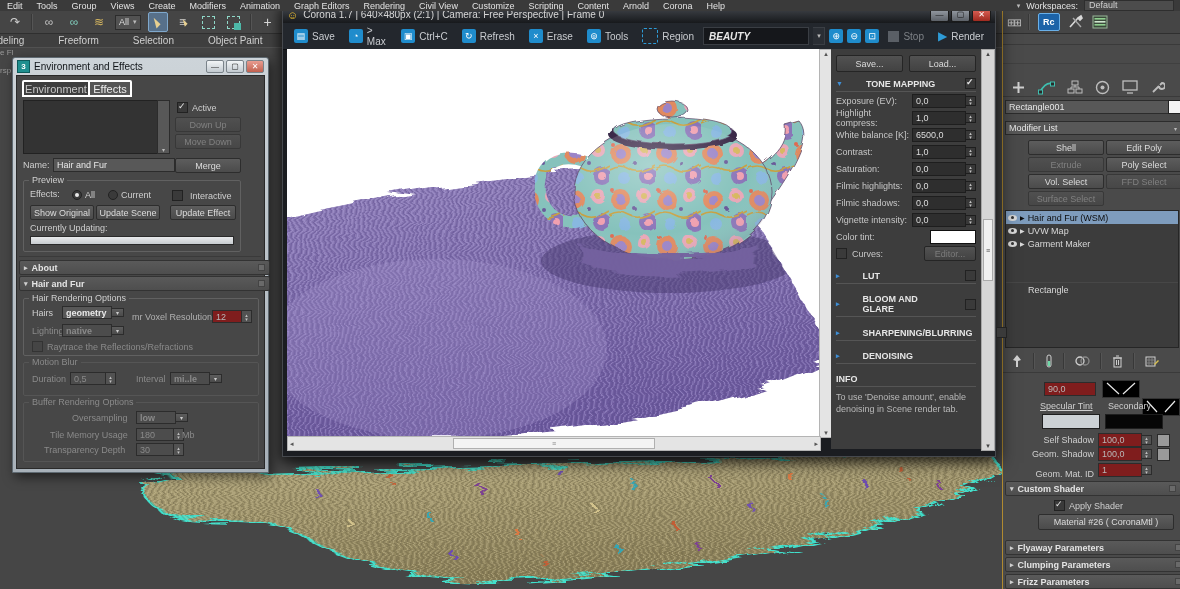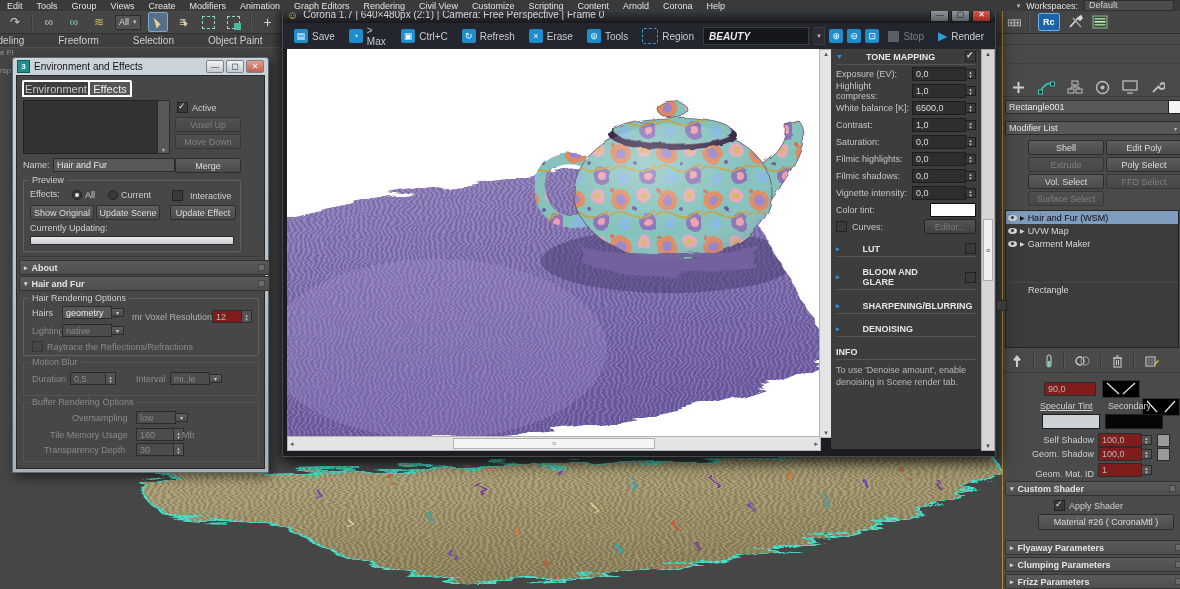--- a/index.html
+++ b/index.html
@@ -40,21 +40,21 @@
   
   .mxbtn{background:linear-gradient(#5d5d5d,#4b4b4b);border:1px solid #2d2d2d;border-radius:2px;
          color:#dcdcdc;font-size:9px;display:flex;align-items:center;justify-content:center;white-space:nowrap;}
   .mxbtn.dis{color:#808080;background:linear-gradient(#505050,#474747);border-color:#383838;}
   .fld{background:#585858;border:1px solid #2c2c2c;color:#e8e8e8;font-size:9px;display:flex;align-items:center;padding:0 3px;white-space:nowrap;overflow:hidden;}
   .fld.dark{background:#7f1d1d;color:#b8b8b8;}
   .fld.dis{color:#8a8a8a;background:#4c4c4c;}
   .sp{width:9px;display:flex;flex-direction:column;justify-content:center;background:#525252;border:1px solid #2c2c2c;border-left:none;}
   .sp i{font-style:normal;font-size:5px;line-height:4px;color:#c0c0c0;text-align:center;}
   .ddl{display:flex;align-items:center;}
-  .ddl .fld{flex:1;}
+  .ddl .fld{flex:1;font-weight:bold;}
   .ddl .db{width:11px;background:linear-gradient(#5d5d5d,#4b4b4b);border:1px solid #2c2c2c;border-left:none;
            font-size:6px;color:#ccc;display:flex;align-items:center;justify-content:center;}
   .cb{width:9px;height:9px;background:#3a3a3a;border:1px solid #222;display:inline-block;position:relative;flex:none;}
   .cb.on::after{content:"✓";position:absolute;left:0px;top:-2px;font-size:9px;color:#e8e8e8;}
   .cb.dis{background:#454545;border-color:#333;}
   .radio{width:8px;height:8px;border-radius:50%;background:#3a3a3a;border:1px solid #222;display:inline-block;position:relative;flex:none;}
   .radio.on::after{content:"";position:absolute;left:2px;top:2px;width:4px;height:4px;border-radius:50%;background:#e8e8e8;}
   .grp{border:1px solid #616161;border-radius:2px;position:absolute;}
   .grp>.glabel{position:absolute;top:-6px;left:5px;background:#474747;padding:0 3px;font-size:9px;color:#cfcfcf;}
   .grp.dis>.glabel{color:#8a8a8a;}
@@ -466,21 +466,21 @@
   <div id="env-inner" class="abs">
     <div class="envtab" style="left:5px;width:64px;">Environment</div>
     <div class="envtab active" style="left:71px;width:40px;">Effects</div>
 
     <div class="abs" style="left:6px;top:24px;width:134px;height:52px;background:#333;border:1px solid #222;"></div>
     <div class="abs" style="left:140px;top:24px;width:11px;height:52px;background:#585858;border:1px solid #2c2c2c;display:flex;align-items:flex-end;justify-content:center;font-size:6px;color:#bbb;">▾</div>
     <div class="abs" style="left:160px;top:26px;display:flex;align-items:center;gap:4px;">
       <span class="cb on"></span>
       <span class="lbl">Active</span>
     </div>
-    <div class="mxbtn dis abs" style="left:158px;top:41px;width:64px;height:13px;">Voxel Up</div>
+    <div class="mxbtn dis abs" style="left:158px;top:41px;width:64px;height:13px;">Down Up</div>
     <div class="mxbtn dis abs" style="left:158px;top:58px;width:64px;height:13px;">Move Down</div>
 
     <span class="lbl abs" style="left:6px;top:84px;">Name:</span>
     <div class="fld abs" style="left:36px;top:82px;width:114px;height:12px;">Hair and Fur</div>
     <div class="mxbtn abs" style="left:158px;top:82px;width:64px;height:13px;">Merge</div>
 
     <div class="grp" style="left:6px;top:104px;width:216px;height:70px;">
       <span class="glabel">Preview</span>
       <span class="lbl abs" style="left:6px;top:8px;">Effects:</span>
       <span class="abs" style="left:48px;top:9px;display:flex;gap:3px;align-items:center;">
@@ -723,20 +723,24 @@
   </div>
 
   <div id="corona-ptabs" class="abs">
     <span class="ptab active">Post</span>
     <span class="ptab">Stats</span>
     <span class="ptab">History</span>
     <span class="ptab">DR</span>
     <span class="ptab">LightMix</span>
   </div>
   <div id="corona-panel" class="abs">
+    <div style="display:flex;gap:6px;padding:6px 5px 4px 5px;">
+      <span class="cpbtn" style="flex:1;height:15px;">Save...</span>
+      <span class="cpbtn" style="flex:1;height:15px;">Load...</span>
+    </div>
     <div style="padding:2px 5px;">
       <div class="chead">
         <span class="tri">▼</span>
           <span>TONE MAPPING</span>
         <span class="cb on"></span>
       </div>
       <div class="trow">
           <span class="tl">Exposure (EV):</span>
           <span class="tv">0,0</span>
           <span class="sp">

